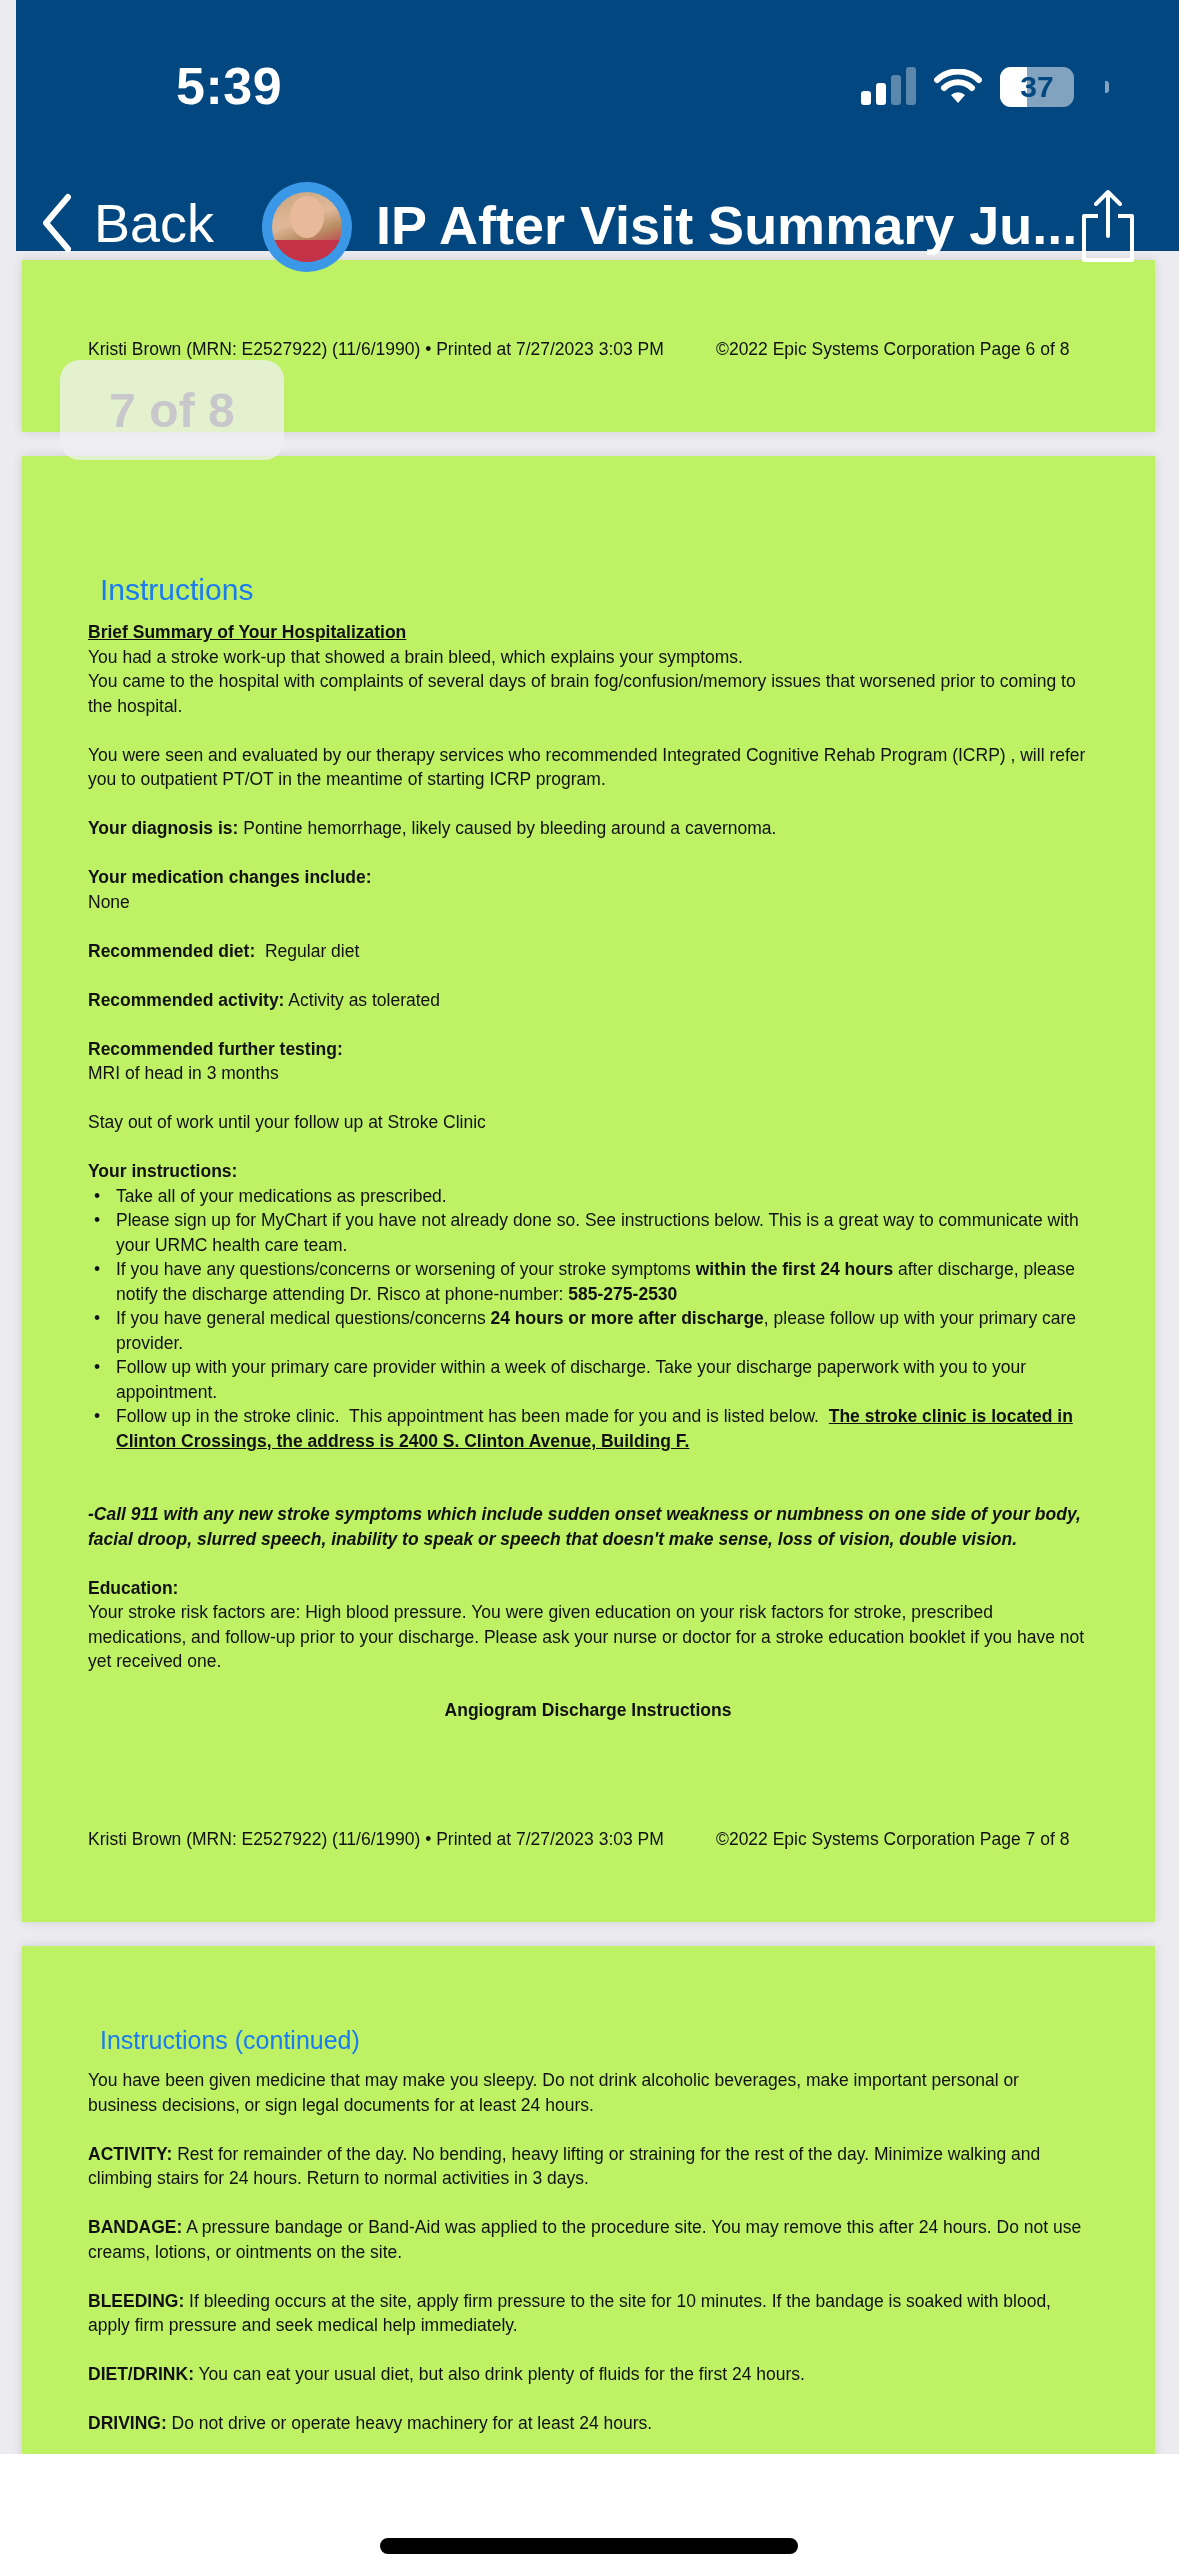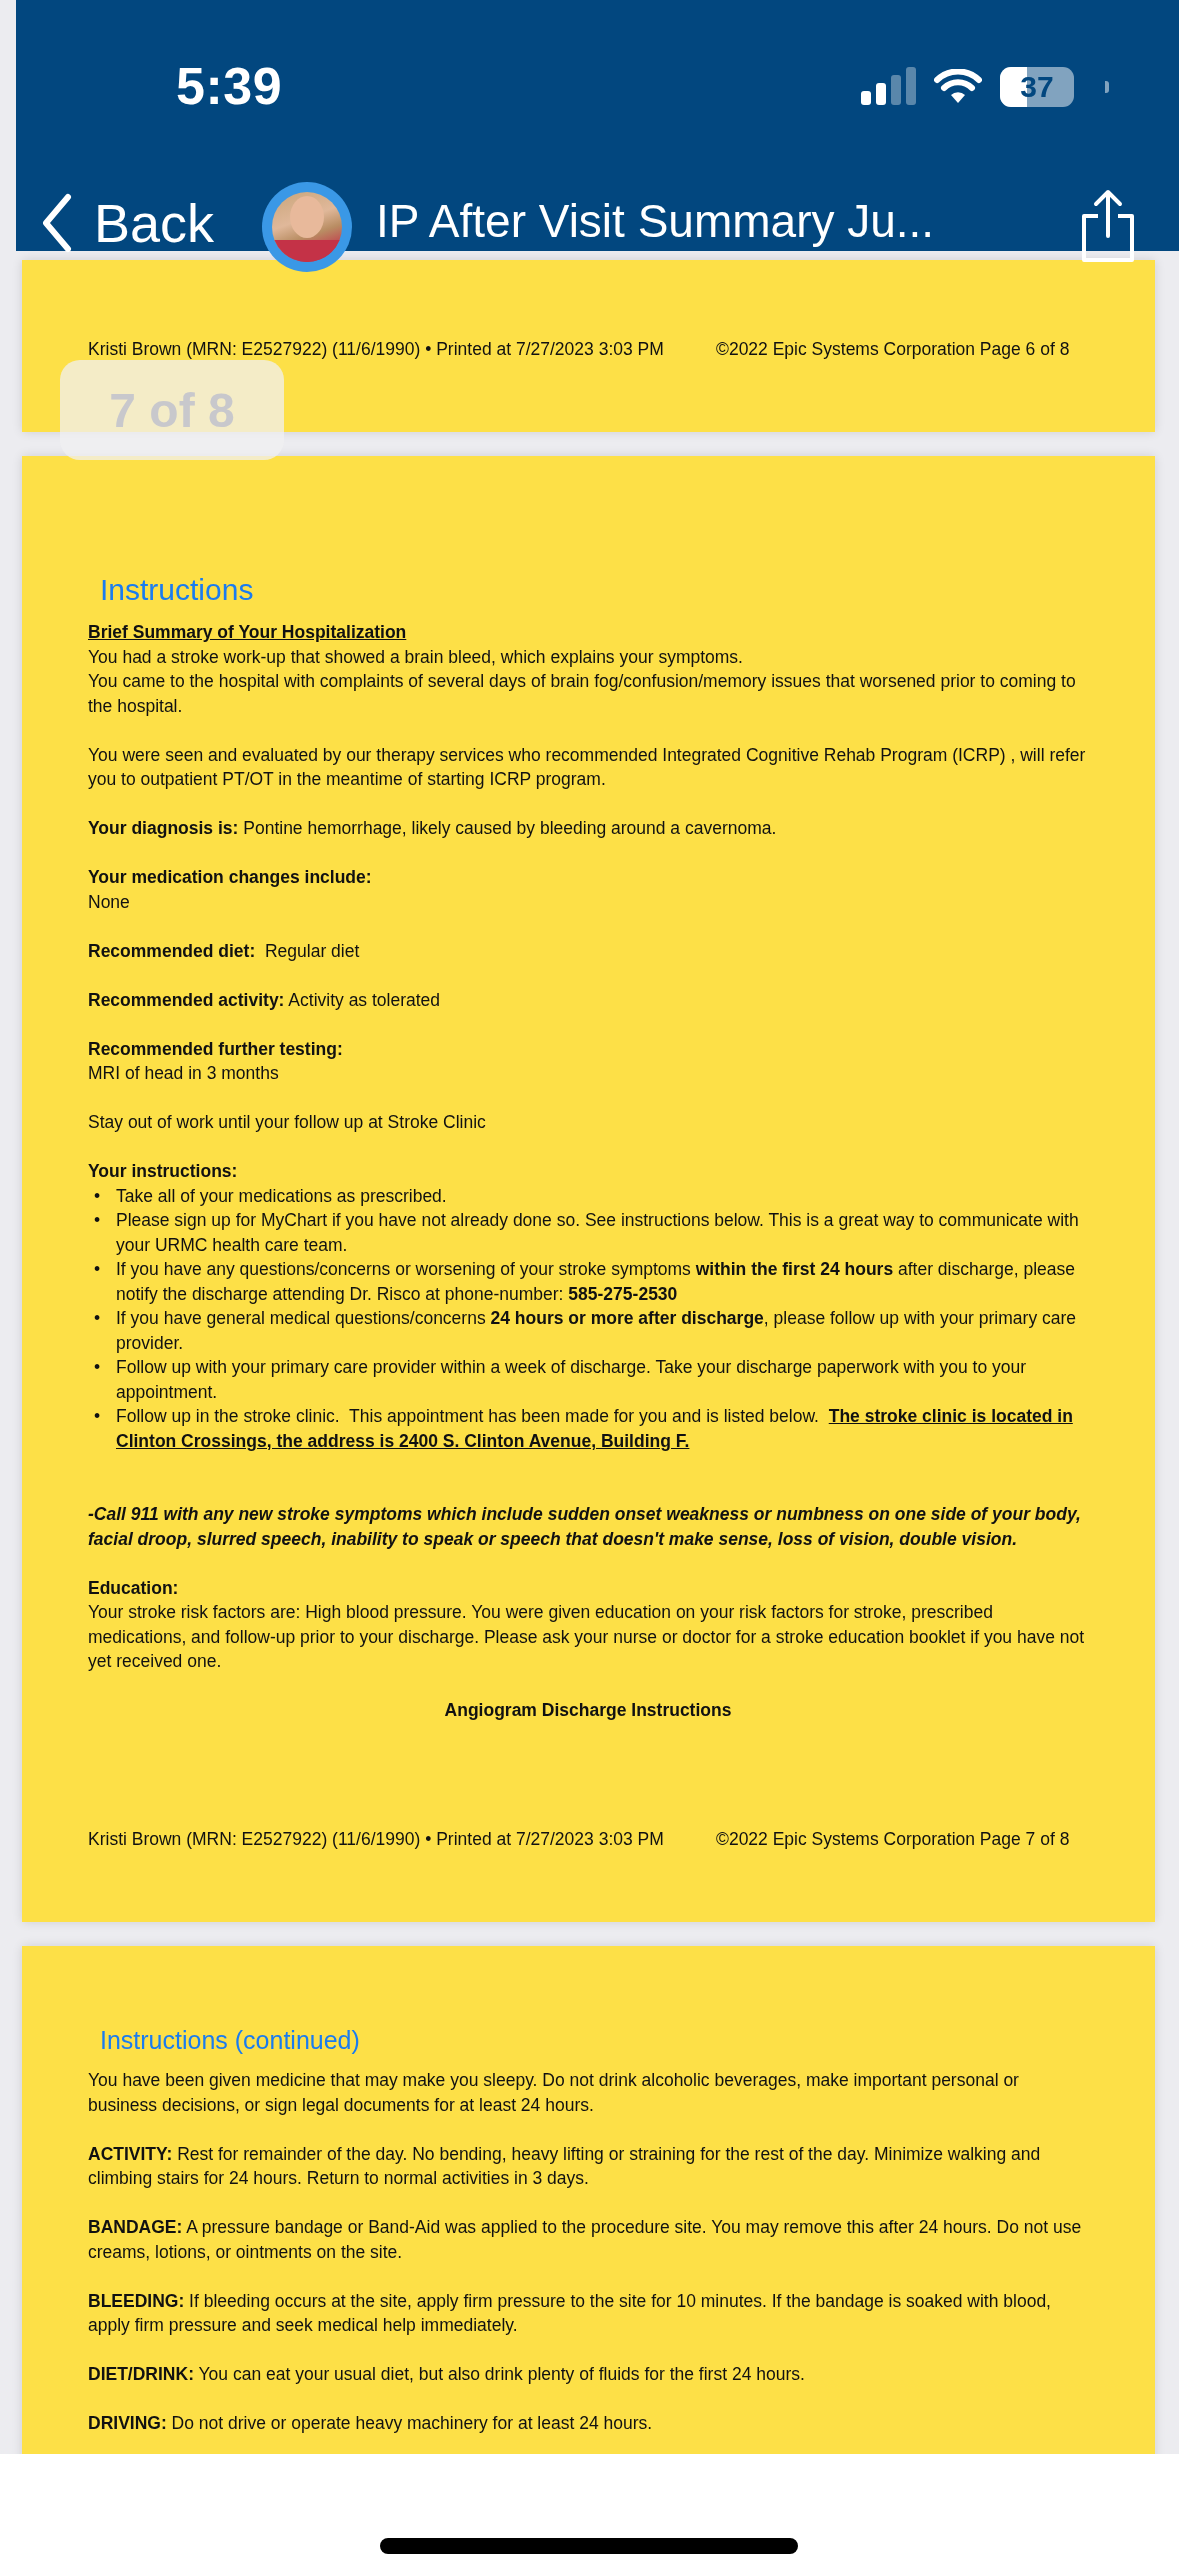--- a/index.html
+++ b/index.html
@@ -35,26 +35,26 @@
   .avatar {
     position: absolute; left: 246px; top: 4px; width: 90px; height: 90px; border-radius: 50%;
     background: #3a98e6; display: flex; align-items: center; justify-content: center;
   }
   .avatar-inner {
     width: 70px; height: 70px; border-radius: 50%; overflow: hidden; position: relative;
     background: linear-gradient(160deg, #c9a57a 0%, #e0b89a 40%, #b98d63 60%, #c2334a 85%);
   }
   .avatar-inner .face { position: absolute; left: 18px; top: 4px; width: 34px; height: 42px; border-radius: 50%; background: #e8b99b; }
   .avatar-inner .shirt { position: absolute; left: 0; bottom: 0; width: 70px; height: 22px; background: #c43247; }
-  .nav-title { position: absolute; left: 360px; top: 16px; font-size: 46px; font-weight: 400; white-space: nowrap; }
+  .nav-title { position: absolute; left: 360px; top: 16px; font-size: 54px; font-weight: 700; white-space: nowrap; }
   .share { position: absolute; left: 1060px; top: 8px; cursor: pointer; }
 
   
   .page {
-    position: absolute; left: 22px; width: 1133px; background: #fde047;
+    position: absolute; left: 22px; width: 1133px; background: #bef264;
     box-shadow: 0 0 10px rgba(0,0,0,0.12);
   }
   .doc-text { font-family: "Liberation Sans", sans-serif; font-size: 17.5px; line-height: 24.5px; color: #111; }
   .footer-line {
     position: absolute; left: 66px; width: 1000px; font-size: 17.5px; line-height: 22px; color: #111;
   }
   .footer-left { position: absolute; left: 0; top: 0; width: 600px; }
   .footer-right { position: absolute; left: 628px; top: 0; white-space: nowrap; }
 
   .page-indicator {

